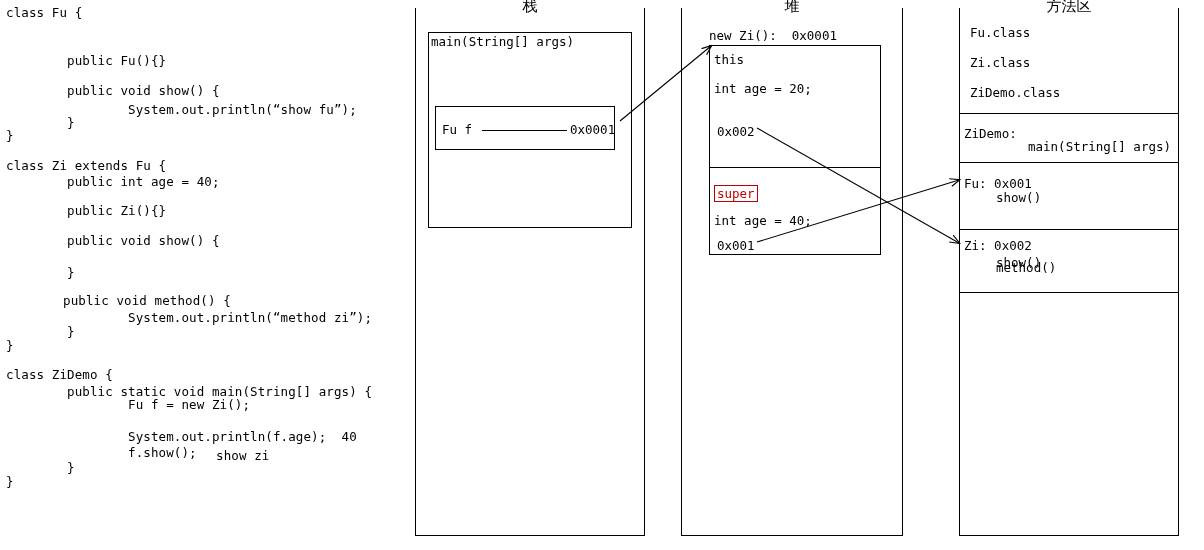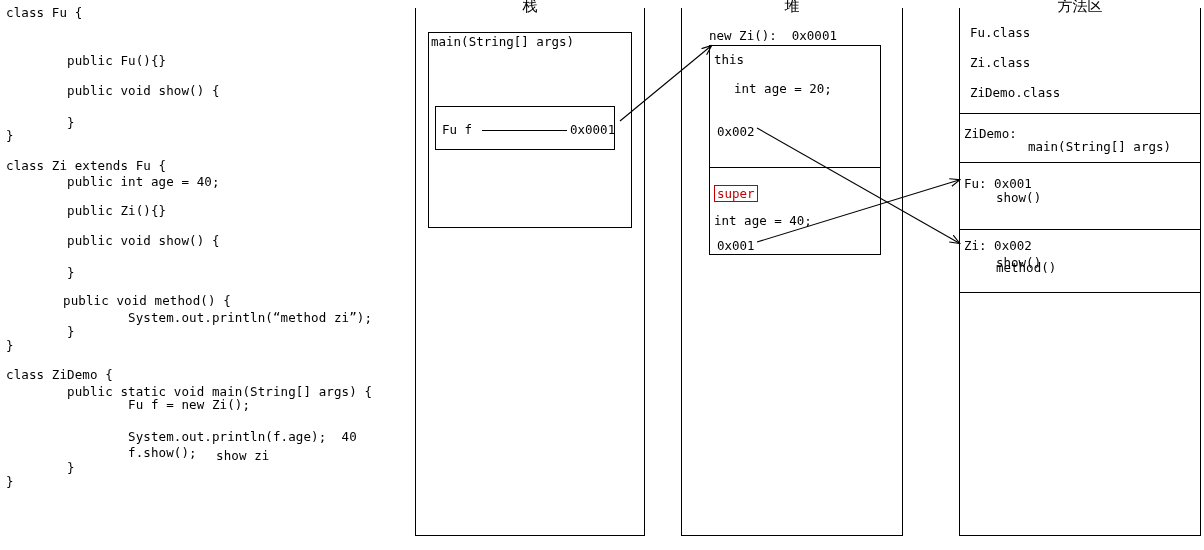--- a/index.html
+++ b/index.html
@@ -103,20 +103,21 @@
     pointer-events: none;
   }
 </style>
 </head>
 <body>
 
 <div id="code-panel">
   <div class="code-line" style="left:6px;  top:6px;">class Fu {</div>
   <div class="code-line" style="left:6px;  top:54px;">        public Fu(){}</div>
   <div class="code-line" style="left:6px;  top:84px;">        public void show() {</div>
+  <div class="code-line" style="left:6px;  top:103px;">                System.out.println(“show fu”);</div>
   <div class="code-line" style="left:6px;  top:116px;">        }</div>
   <div class="code-line" style="left:6px;  top:129px;">}</div>
   <div class="code-line" style="left:6px;  top:159px;">class Zi extends Fu {</div>
   <div class="code-line" style="left:6px;  top:175px;">        public int age = 40;</div>
   <div class="code-line" style="left:6px;  top:204px;">        public Zi(){}</div>
   <div class="code-line" style="left:6px;  top:234px;">        public void show() {</div>
   <div class="code-line" style="left:6px;  top:266px;">        }</div>
   <div class="code-line" style="left:2px;  top:294px;">        public void method() {</div>
   <div class="code-line" style="left:6px;  top:311px;">                System.out.println(“method zi”);</div>
   <div class="code-line" style="left:6px;  top:325px;">        }</div>
@@ -146,32 +147,32 @@
 </div>
 
 <div class="mem-panel" id="heap-panel" style="left:681px; top:8px; width:222px; height:528px;">
   <div class="panel-title"><span>堆</span></div>
 
   <div class="mem-text" style="left:27px; top:20px;">new Zi():  0x0001</div>
 
   <div class="inner-box" id="heap-object-box" style="left:27px; top:36px; width:172px; height:210px;">
 
     <div class="mem-text" style="left:4px; top:7px;">this</div>
-    <div class="mem-text" style="left:4px; top:36px;margin-left:20px;">int age = 20;</div>
+    <div class="mem-text" style="left:4px; top:36px;">int age = 20;</div>
     <div class="mem-text" style="left:7px; top:79px;">0x002</div>
 
     <div class="divider" style="left:0px; top:121px; width:100%;"></div>
 
     <div class="super-tag" style="left:4px; top:139px;">super</div>
     <div class="mem-text" style="left:4px; top:168px;">int age = 40;</div>
     <div class="mem-text" style="left:7px; top:193px;">0x001</div>
   </div>
 </div>
 
-<div class="mem-panel" id="method-area-panel" style="left:959px; top:8px; width:242px; height:528px;">
+<div class="mem-panel" id="method-area-panel" style="left:959px; top:8px; width:220px; height:528px;">
   <div class="panel-title"><span>方法区</span></div>
 
   <div class="mem-text" style="left:10px; top:17px;">Fu.class</div>
   <div class="mem-text" style="left:10px; top:47px;">Zi.class</div>
   <div class="mem-text" style="left:10px; top:77px;">ZiDemo.class</div>
 
   <div class="divider" style="left:0px; top:104px; width:100%;"></div>
 
   <div class="mem-text" style="left:4px; top:118px;">ZiDemo:</div>
   <div class="mem-text" style="left:68px; top:131px;">main(String[] args)</div>

